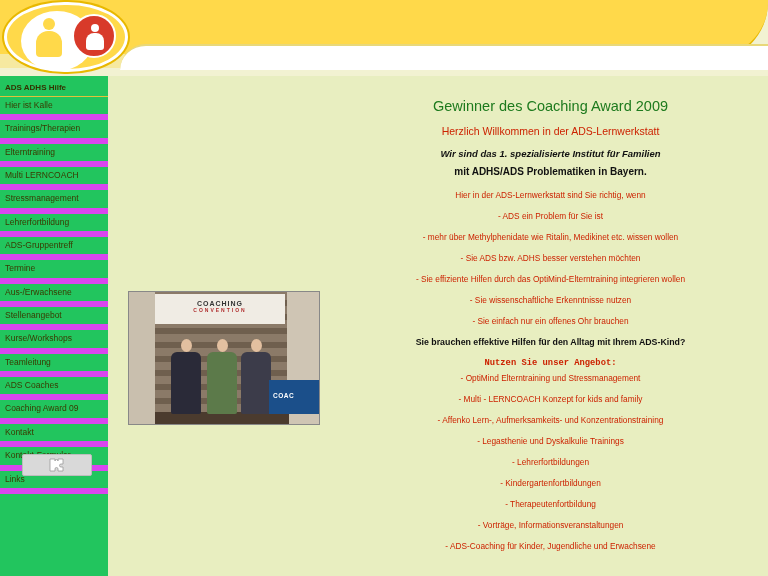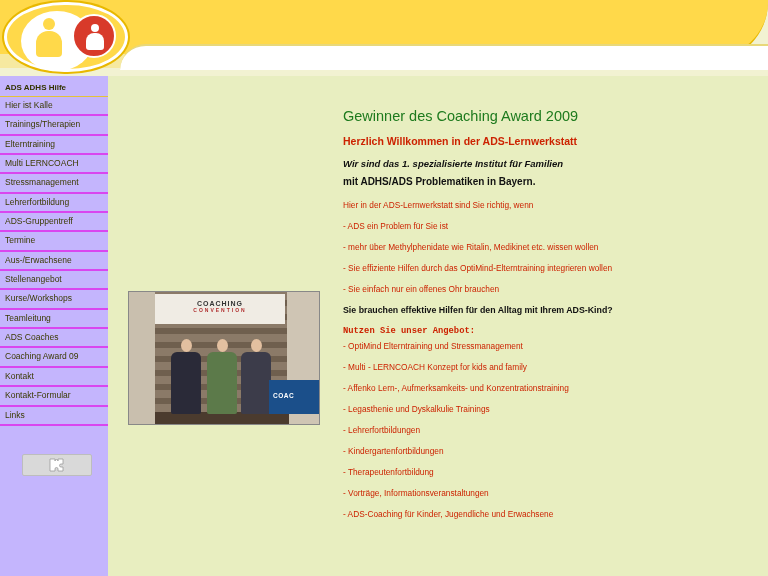--- a/index.html
+++ b/index.html
@@ -96,35 +96,35 @@
     width: 18px; height: 17px;
     background: #ffffff;
     border-radius: 8px 8px 3px 3px;
   }
 
   
   .sidebar {
     position: absolute;
     left: 0; top: 76px;
     width: 108px; height: 500px;
-    background: #c4b5fd;
+    background: #22c55e;
   }
   .sidebar-title {
     font-size: 8px;
     font-weight: bold;
     color: #333300;
     padding: 7px 4px 4px 5px;
     border-bottom: 1px solid #e3c23a;
   }
   .nav-item {
     display: block;
     font-size: 8.5px;
     color: #3a3a00;
     padding: 4px 4px 4px 5px;
-    border-bottom: 2px solid #d946ef;
+    border-bottom: 6px solid #d946ef;
     line-height: 1.1;
     cursor: pointer;
     text-decoration: none;
   }
   .sidebar-button {
     position: absolute;
     left: 22px; top: 378px;
     width: 70px; height: 22px;
     background: #d9d9d9;
     border: 1px solid #bdbdbd;
@@ -139,33 +139,33 @@
 
   
   .content {
     position: absolute;
     left: 108px; top: 76px;
     width: 660px; height: 500px;
     background: #e8eec0;
   }
   .text-col {
     position: absolute;
-    left: 235px; top: 32px;
+    left: 235px; top: 22px;
     width: 415px;
-    text-align: left;
+    text-align: center;
   }
   .t-award {
     font-size: 14.5px;
     color: #1d7a1d;
     margin-bottom: 10px;
     line-height: 1.2;
   }
   .t-welcome {
     font-size: 10.5px;
-    font-weight: bold;
+    font-weight: normal;
     color: #cc2200;
     margin-bottom: 11px;
   }
   .t-sub {
     font-size: 9.5px;
     font-weight: bold;
     color: #111111;
     margin-bottom: 7px;
     font-style: italic;
   }
@@ -345,21 +345,23 @@
 
   <div class="text-col">
     <div class="t-award">Gewinner des Coaching Award 2009</div>
     <div class="t-welcome">Herzlich Willkommen in der ADS-Lernwerkstatt</div>
     <div class="t-sub">Wir sind das 1. spezialisierte Institut für Familien</div>
     <div class="t-sub2">mit ADHS/ADS Problematiken in Bayern.</div>
     <div class="t-red">Hier in der ADS-Lernwerkstatt sind Sie richtig, wenn</div>
 
     <div class="t-bullet">- ADS ein Problem für Sie ist</div>
     <div class="t-bullet">- mehr über Methylphenidate wie Ritalin, Medikinet  etc. wissen wollen</div>
+    <div class="t-bullet">- Sie ADS bzw. ADHS besser verstehen möchten</div>
     <div class="t-bullet">- Sie effiziente Hilfen durch das OptiMind-Elterntraining integrieren wollen</div>
+    <div class="t-bullet">- Sie wissenschaftliche Erkenntnisse nutzen</div>
     <div class="t-bullet">- Sie einfach nur ein offenes Ohr brauchen</div>
 
     <div class="t-bold-q">Sie brauchen effektive Hilfen für den Alltag mit Ihrem ADS-Kind?</div>
     <div class="t-bold-offer">Nutzen Sie unser Angebot:</div>
 
     <div class="t-offer">- OptiMind Elterntraining und Stressmanagement</div>
     <div class="t-offer">- Multi - LERNCOACH Konzept for kids and family</div>
     <div class="t-offer">- Affenko Lern-, Aufmerksamkeits- und Konzentrationstraining</div>
     <div class="t-offer">- Legasthenie und Dyskalkulie Trainings</div>
     <div class="t-offer">- Lehrerfortbildungen</div>

